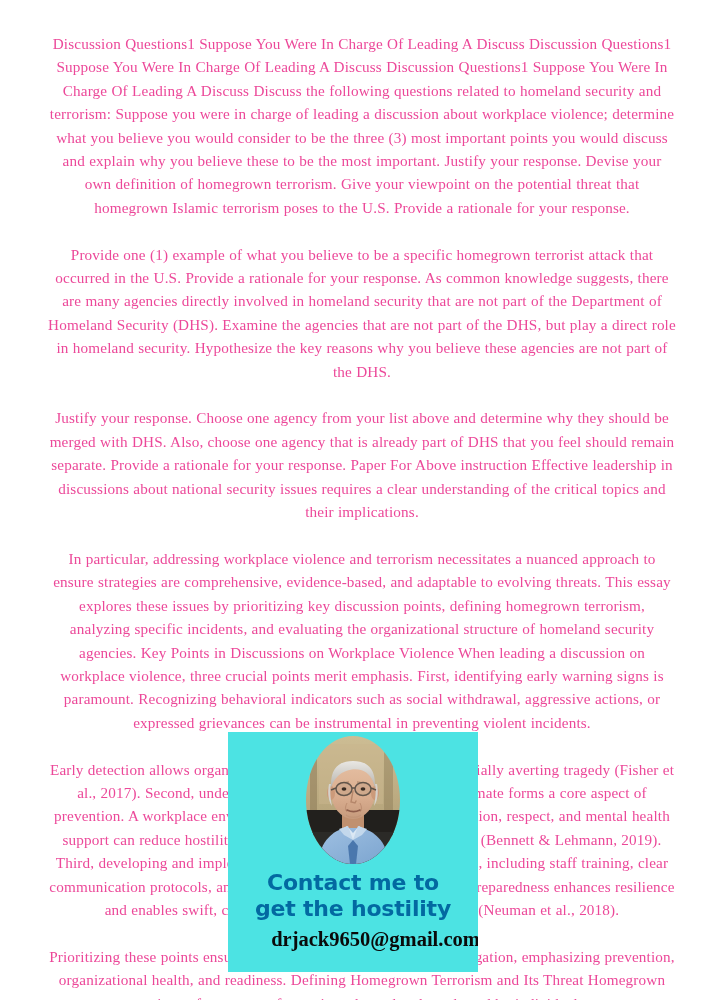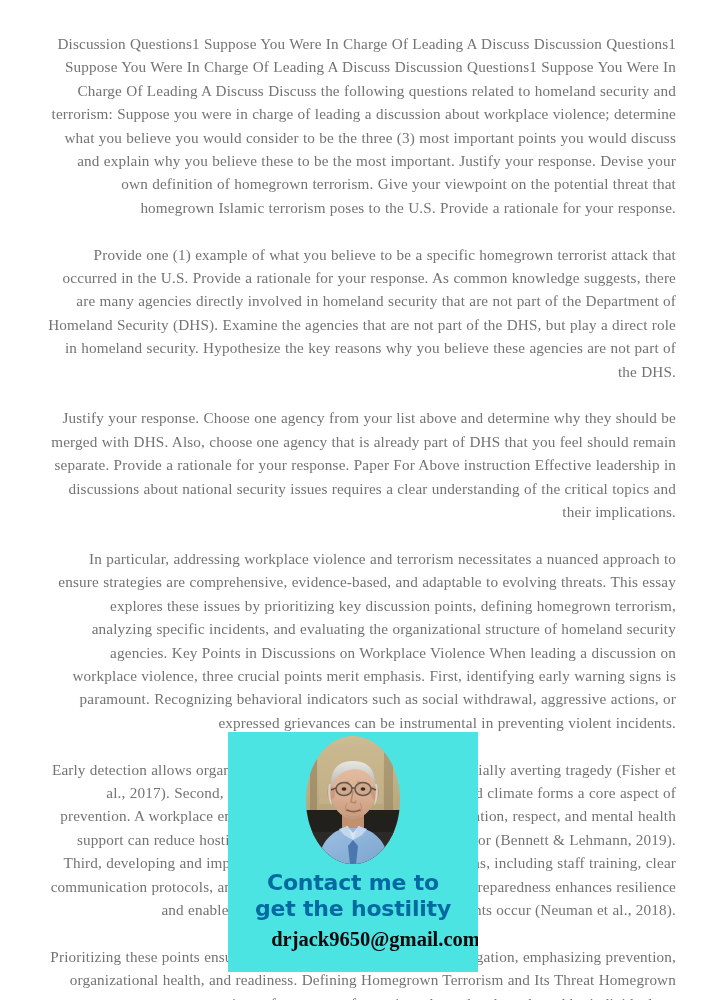--- a/index.html
+++ b/index.html
@@ -27,22 +27,22 @@
     position: absolute;
     left: 48px;
     top: 32px;
     width: 628px;
   }
 
   .para {
     font-family: "Liberation Serif", "DejaVu Serif", serif;
     font-size: 15.2px;
     line-height: 23.4px;
-    text-align: right;
-    color: #737373;
+    text-align: center;
+    color: #ec4899;
     margin: 0 0 23.4px 0;
     letter-spacing: 0.01em;
     word-spacing: 0.02em;
   }
   .para:last-child { margin-bottom: 0; }
 
   
   #contact-card {
     position: absolute;
     left: 228px;

